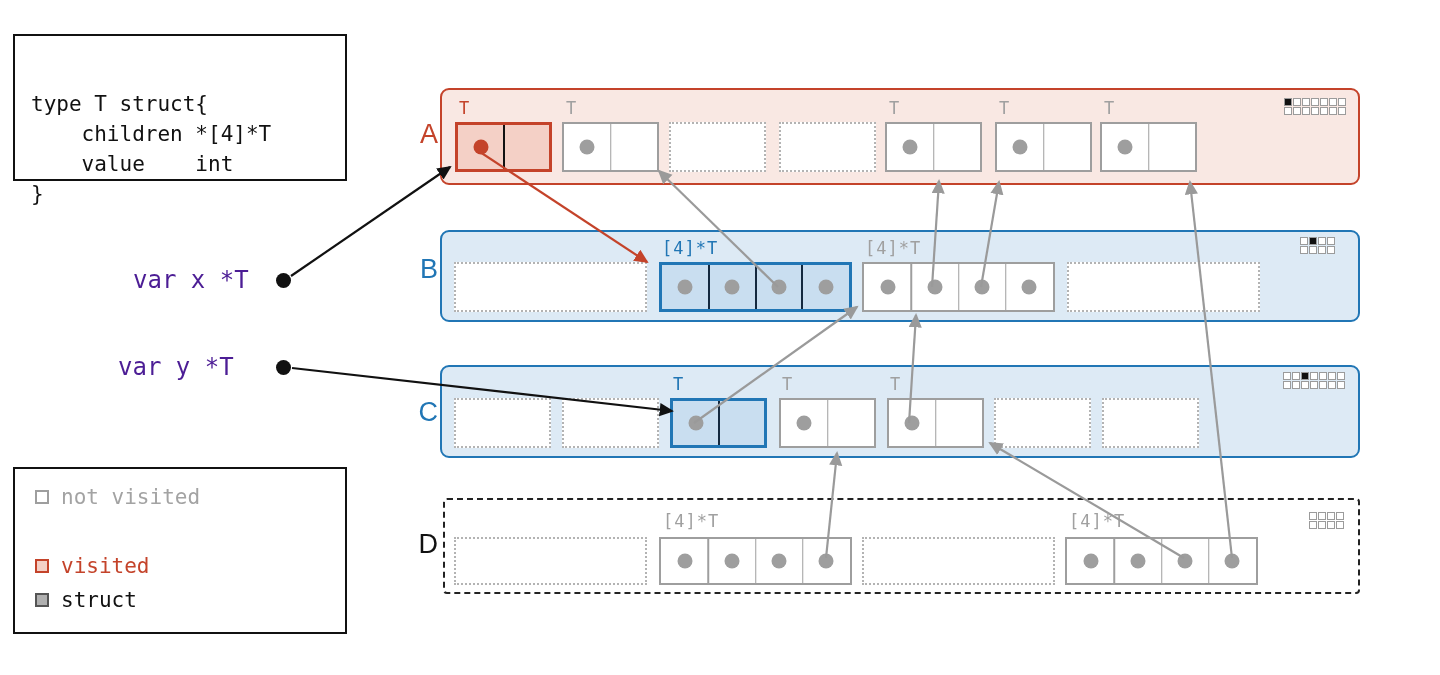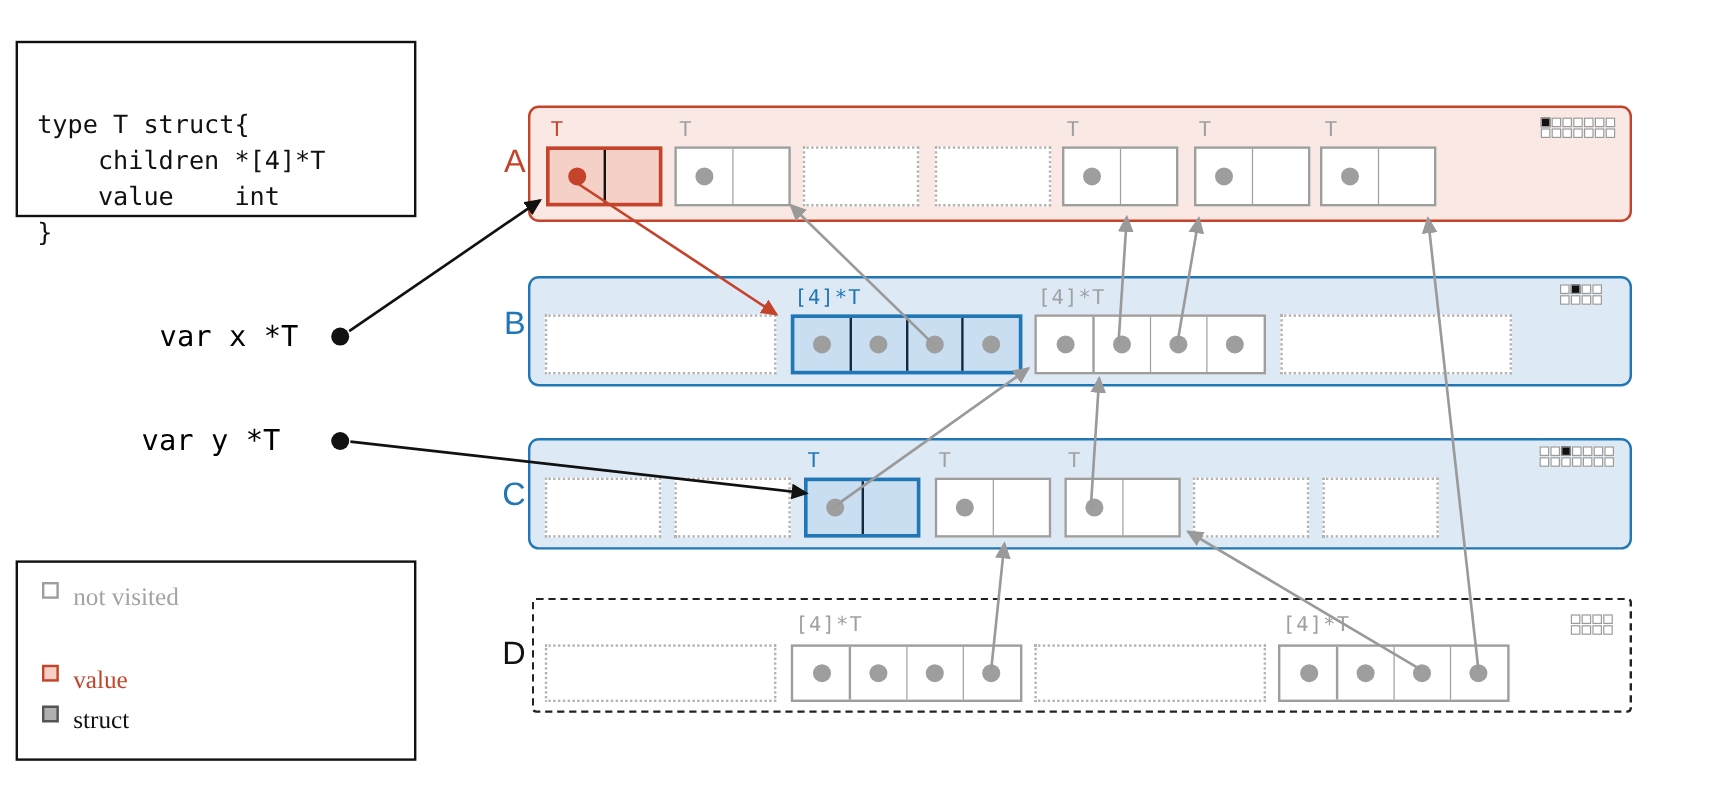--- a/index.html
+++ b/index.html
@@ -5,26 +5,26 @@
   html,body{margin:0;padding:0;background:#fff;}
   #canvas{position:relative;width:1440px;height:675px;background:#fff;overflow:hidden;
           font-family:"DejaVu Sans Mono",monospace;}
 
   
   .panel{position:absolute;border:2.5px solid #111;background:#fff;box-sizing:border-box;}
   #code-box{left:13px;top:34px;width:334px;height:147px;}
   #code-text{position:absolute;left:16px;top:12px;font-size:21px;line-height:30px;
              white-space:pre;color:#111;margin-top:41px;}
   #legend-box{left:13px;top:467px;width:334px;height:167px;}
-  .lg-item{position:absolute;left:20px;display:flex;gap:12px;font-family:Liberation Serif, serif;}
+  .lg-item{position:absolute;left:20px;display:flex;align-items:center;gap:12px;}
   .lg-square{width:14px;height:14px;border:2.5px solid;box-sizing:border-box;flex:none;}
   .lg-label{font-size:21px;}
 
   
-  .varlabel{position:absolute;font-size:24px;color:#000000;text-align:right;}
+  .varlabel{position:absolute;font-size:24px;color:#4c1d95;text-align:right;}
   .vardot{position:absolute;width:15px;height:15px;border-radius:50%;background:#111;z-index:6;}
 
   
   .row{position:absolute;box-sizing:border-box;border-radius:9px;}
   #row-a{left:440px;top:88px;width:920px;height:97px;background:#f9e8e3;border:2px solid #c4432a;}
   #row-b{left:440px;top:230px;width:920px;height:92px;background:#ddeaf5;border:2px solid #2176b5;}
   #row-c{left:440px;top:365px;width:920px;height:93px;background:#ddeaf5;border:2px solid #2176b5;}
   #row-d{left:443px;top:498px;width:917px;height:96px;background:#fff;border:2.2px dashed #222;border-radius:4px;}
   .rowlabel{position:absolute;width:34px;text-align:right;font-family:"Liberation Sans",sans-serif;
             font-size:27px;line-height:27px;}
@@ -73,21 +73,21 @@
   <div class="vardot" style="left:276px;top:360px"></div>
 
   <div id="legend-box" class="panel">
     <div class="lg-item" style="top:483px;position:fixed" hidden=""></div>
     <div class="lg-item" style="top:16px">
       <span class="lg-square" style="border-color:#9e9e9e;background:#fff"></span>
       <span class="lg-label" style="color:#a3a3a3">not visited</span>
     </div>
     <div class="lg-item" style="top:85px">
       <span class="lg-square" style="border-color:#c4432a;background:#f4d0c6"></span>
-      <span class="lg-label" style="color:#c4432a">value</span>
+      <span class="lg-label" style="color:#c4432a">visited</span>
     </div>
     <div class="lg-item" style="top:119px">
       <span class="lg-square" style="border-color:#555;background:#b0b0b0"></span>
       <span class="lg-label" style="color:#111">struct</span>
     </div>
   </div>
 
   <div class="rowlabel" style="left:404px;top:121px;color:#c4432a">A</div>
   <div class="rowlabel" style="left:404px;top:256px;color:#2176b5">B</div>
   <div class="rowlabel" style="left:404px;top:399px;color:#2176b5">C</div>

